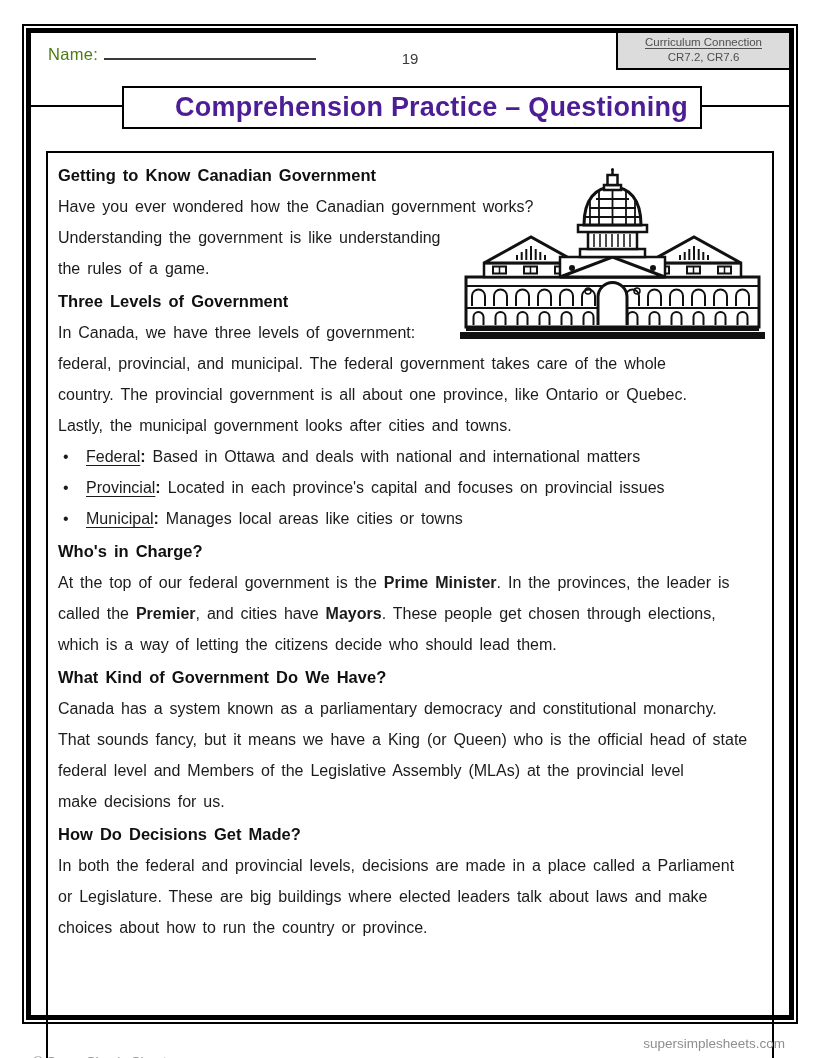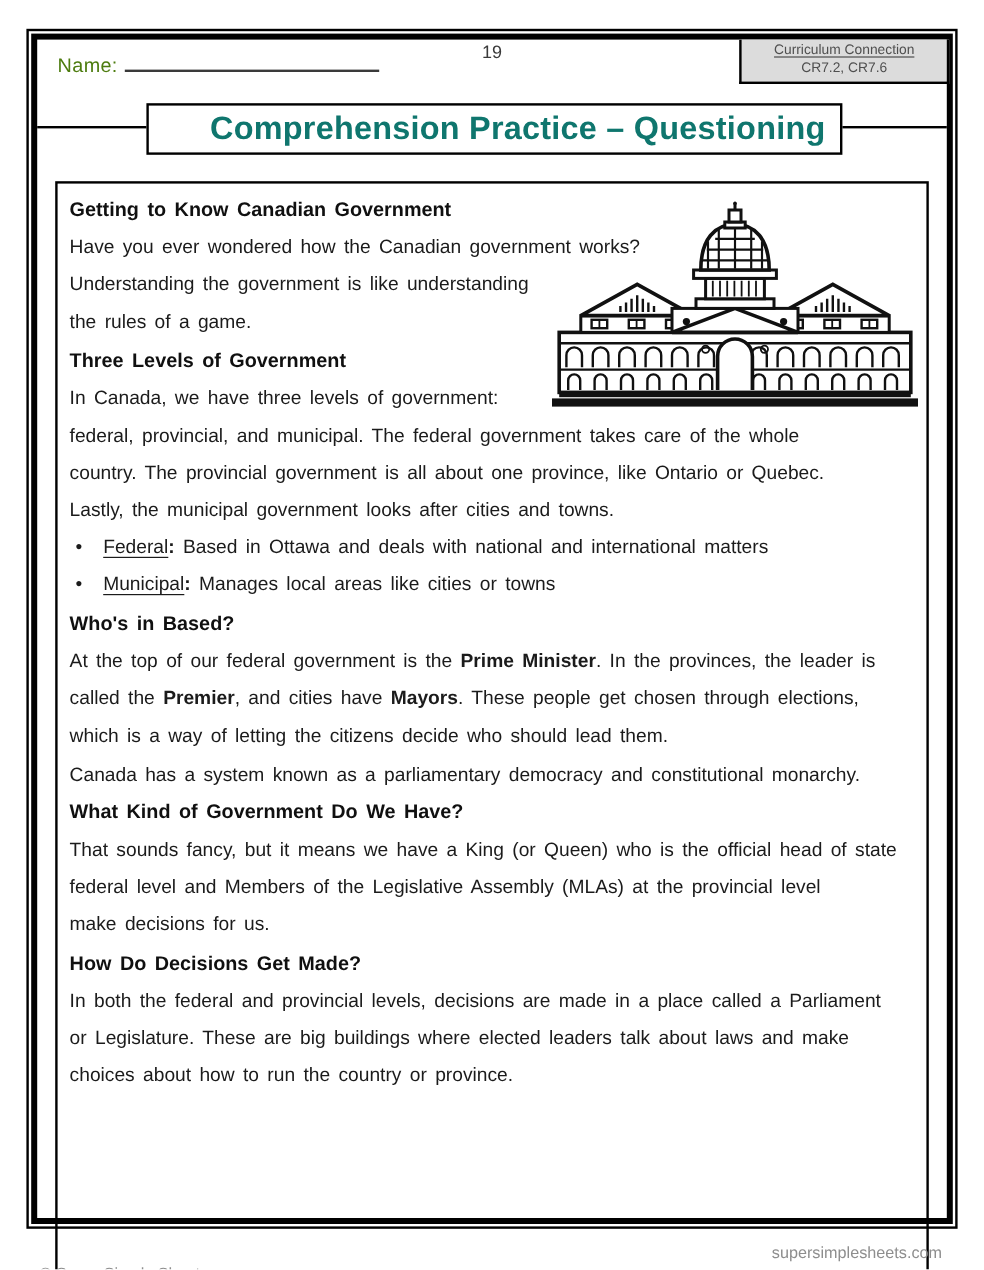--- a/index.html
+++ b/index.html
@@ -6,35 +6,35 @@
   html,body { background:#ffffff; }
   .page {
     position:relative; width:820px; height:1058px; background:#ffffff;
     font-family:"Liberation Sans", sans-serif; overflow:hidden; color:#1b1b1b;
   }
   .frame-outer { position:absolute; left:22px; top:24px; width:776px; height:1000px; border:2px solid #000; }
   .frame-inner { position:absolute; left:26px; top:28px; width:768px; height:992px; border:5px solid #000; }
 
   .name-row { position:absolute; left:48px; top:45px; font-size:16.5px; color:#4d7c0f; letter-spacing:0.3px; }
   .name-blank { display:inline-block; width:212px; height:15px; border-bottom:2px solid #3a3a3a; margin-left:6px; }
-  .page-number { position:absolute; left:0; top:35px; width:820px; text-align:center; font-size:15px; color:#3a3a3a; }
+  .page-number { position:absolute; left:0; top:50px; width:820px; text-align:center; font-size:15px; color:#3a3a3a; }
 
   .curriculum-box {
     position:absolute; right:29px; top:33px; width:175px; height:37px;
     background:#dcdcdc; border:2px solid #000; border-top:none; text-align:center;
     color:#4f4f4f; padding-top:3px;
   }
   .curriculum-title { font-size:11.5px; text-decoration:underline; text-underline-offset:2px; }
   .curriculum-codes { font-size:11.5px; margin-top:3px; }
 
   .title-rule { position:absolute; left:31px; top:105px; width:758px; height:2px; background:#000; }
   .title-box {
     position:absolute; left:122px; top:86px; width:580px; height:43px; background:#fff;
     border:2px solid #000; display:flex; align-items:center; justify-content:center;
-    font-weight:bold; font-size:27px; color:#0f766e; letter-spacing:0.2px; z-index:2;padding-left:39px;
+    font-weight:bold; font-size:27px; color:#4c1d95; letter-spacing:0.2px; z-index:2;padding-left:39px;
   }
 
   .content-box {
     position:absolute; left:46px; top:151px; width:728px; height:990px;
     border:2px solid #000; padding:7px 0 0 10px;
   }
   .section { }
   .section:not(:first-child) { margin-top:2px; }
   .line { height:31px; line-height:31px; white-space:nowrap; font-size:16px; color:#1b1b1b; word-spacing:2.5px; }
   .h-line { font-weight:bold; font-size:16.5px; color:#101010; }
@@ -185,31 +185,32 @@
           <div class="line"><span>Understanding the government is like understanding</span></div>
           <div class="line"><span>the rules of a game.</span></div>
         </div>
         <div class="section">
           <div class="line h-line">Three Levels of Government</div>
           <div class="line"><span>In Canada, we have three levels of government:</span></div>
           <div class="line"><span>federal, provincial, and municipal. The federal government takes care of the whole</span></div>
           <div class="line"><span>country. The provincial government is all about one province, like Ontario or Quebec.</span></div>
           <div class="line"><span>Lastly, the municipal government looks after cities and towns.</span></div>
           <div class="line bullet"><span class="dot">•</span><span class="u">Federal</span><span class="b">:</span><span> Based in Ottawa and deals with national and international matters</span></div>
+          <div class="line bullet"><span class="dot">•</span><span class="u">Provincial</span><span class="b">:</span><span> Located in each province's capital and focuses on provincial issues</span></div>
           <div class="line bullet"><span class="dot">•</span><span class="u">Municipal</span><span class="b">:</span><span> Manages local areas like cities or towns</span></div>
         </div>
         <div class="section">
-          <div class="line h-line">Who's in Based?</div>
+          <div class="line h-line">Who's in Charge?</div>
           <div class="line"><span>At the top of our federal government is the </span><span class="b">Prime Minister</span><span>. In the provinces, the leader is</span></div>
           <div class="line"><span>called the </span><span class="b">Premier</span><span>, and cities have </span><span class="b">Mayors</span><span>. These people get chosen through elections,</span></div>
           <div class="line"><span>which is a way of letting the citizens decide who should lead them.</span></div>
         </div>
         <div class="section">
+          <div class="line h-line">What Kind of Government Do We Have?</div>
           <div class="line"><span>Canada has a system known as a parliamentary democracy and constitutional monarchy.</span></div>
-          <div class="line h-line">What Kind of Government Do We Have?</div>
           <div class="line"><span>That sounds fancy, but it means we have a King (or Queen) who is the official head of state</span></div>
           <div class="line"><span>federal level and Members of the Legislative Assembly (MLAs) at the provincial level</span></div>
           <div class="line"><span>make decisions for us.</span></div>
         </div>
         <div class="section">
           <div class="line h-line">How Do Decisions Get Made?</div>
           <div class="line"><span>In both the federal and provincial levels, decisions are made in a place called a Parliament</span></div>
           <div class="line"><span>or Legislature. These are big buildings where elected leaders talk about laws and make</span></div>
           <div class="line"><span>choices about how to run the country or province.</span></div>
         </div>

